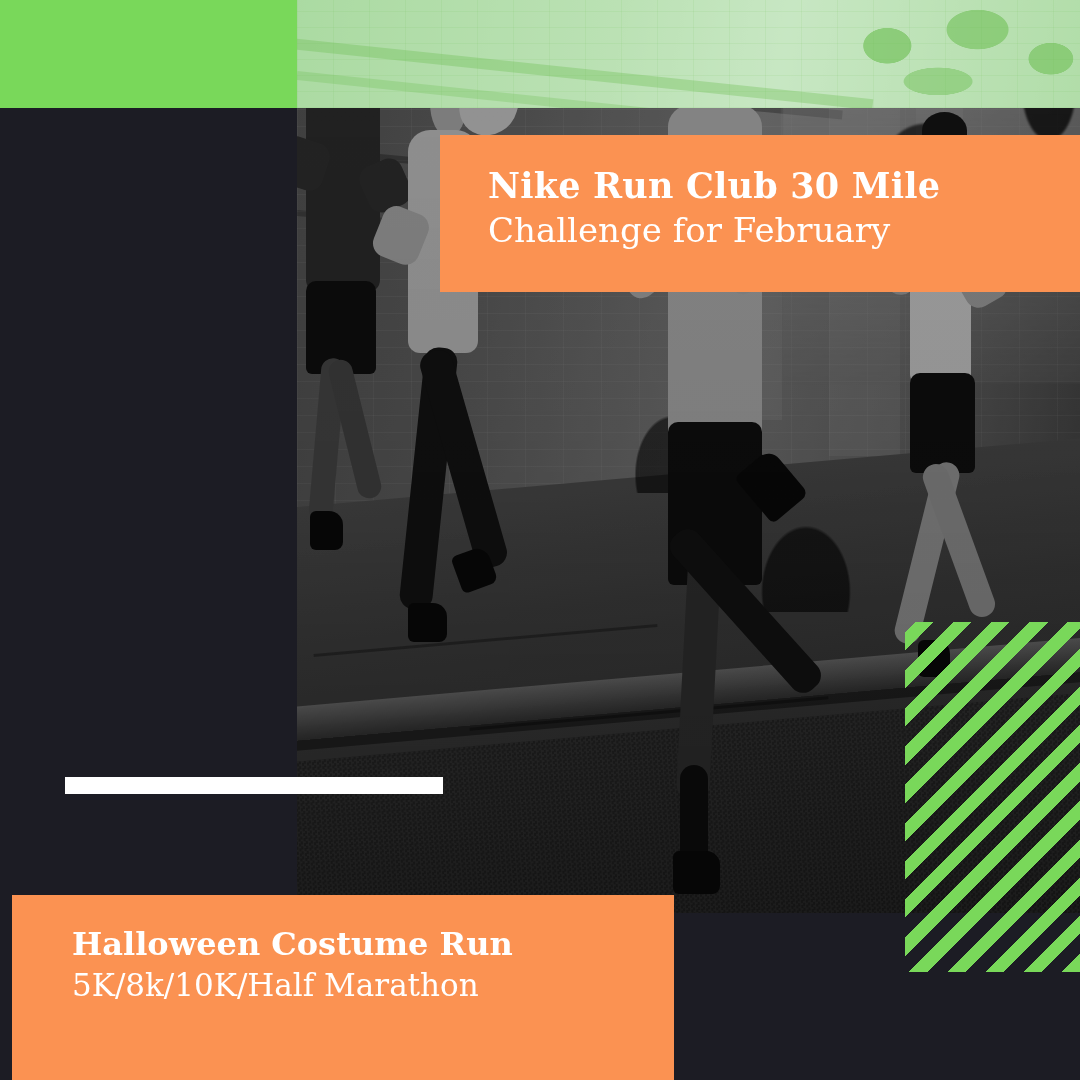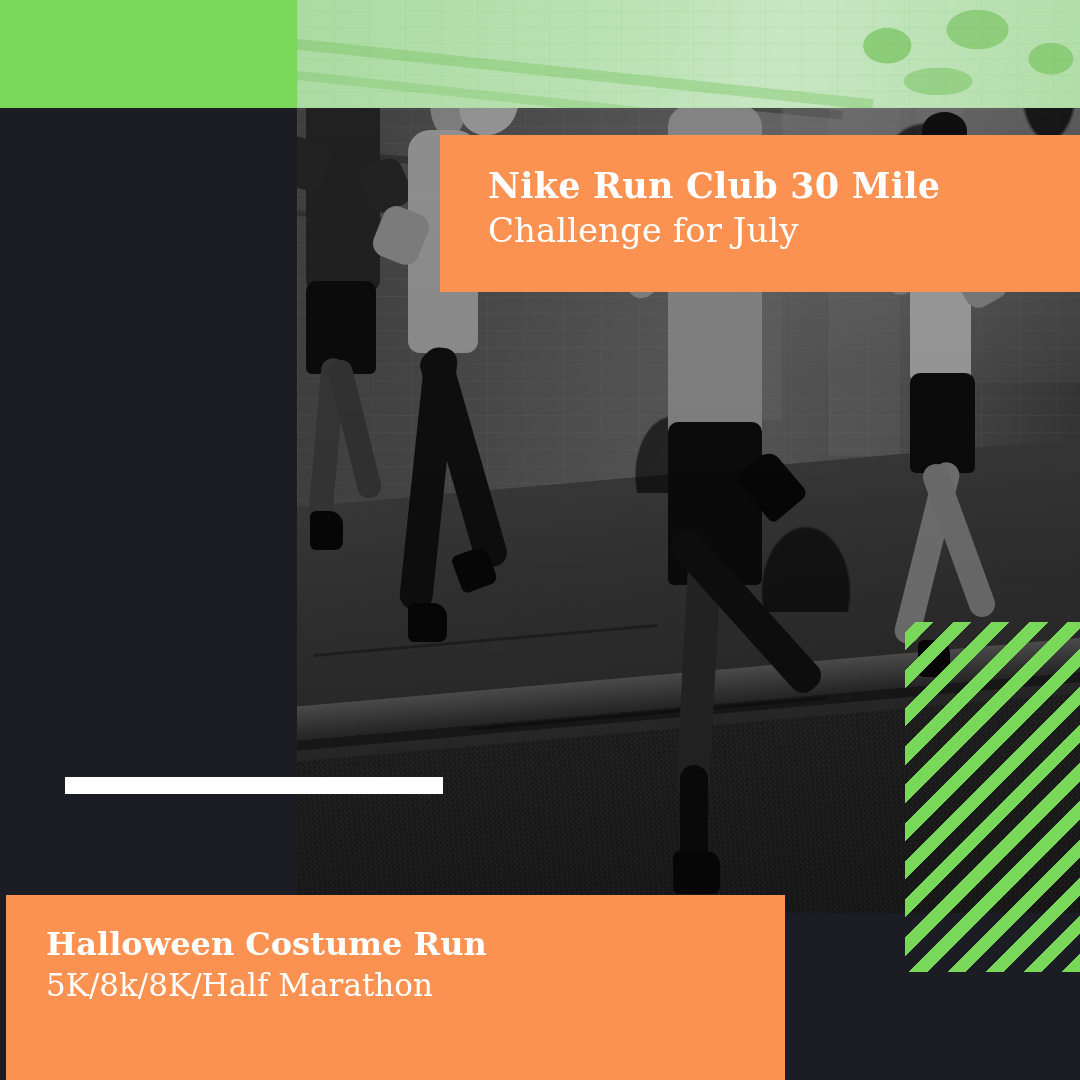--- a/index.html
+++ b/index.html
@@ -259,27 +259,27 @@
     font-family: "DejaVu Serif", serif;
     font-weight: normal;
     font-size: 34px;
     color: #ffffff;
     line-height: 1.42;
   }
 
   
   .orange-bottom {
     position: absolute;
-    left: 6px;
+    left: 12px;
     top: 895px;
-    width: 779px;
+    width: 662px;
     height: 185px;
     background: var(--orange);
     box-sizing: border-box;
-    padding: 30px 0 0 40px;
+    padding: 30px 0 0 60px;
   }
   .orange-bottom .ev-title {
     font-family: "DejaVu Serif", serif;
     font-weight: bold;
     font-size: 32px;
     color: #ffffff;
     line-height: 1.22;
   }
   .orange-bottom .ev-line {
     font-family: "DejaVu Serif", serif;
@@ -436,25 +436,25 @@
   <div class="green-duotone">
     <div class="gd-img">
       <div class="gd-shadow"></div>
       <div class="gd-shadow2"></div>
       <div class="gd-trees"></div>
     </div>
   </div>
 
   <div class="orange-top">
     <div class="line1">Nike Run Club 30 Mile</div>
-    <div class="line2">Challenge for July</div>
+    <div class="line2">Challenge for February</div>
   </div>
 
   <div class="title-rule"></div>
 
   <div class="stripe-block"></div>
 
   <div class="orange-bottom">
     <div class="ev-title">Halloween Costume Run</div>
-    <div class="ev-line">5K/8k/8K/Half Marathon</div>
+    <div class="ev-line">5K/8k/10K/Half Marathon</div>
   </div>
 
 </div>
 
 </body></html>

